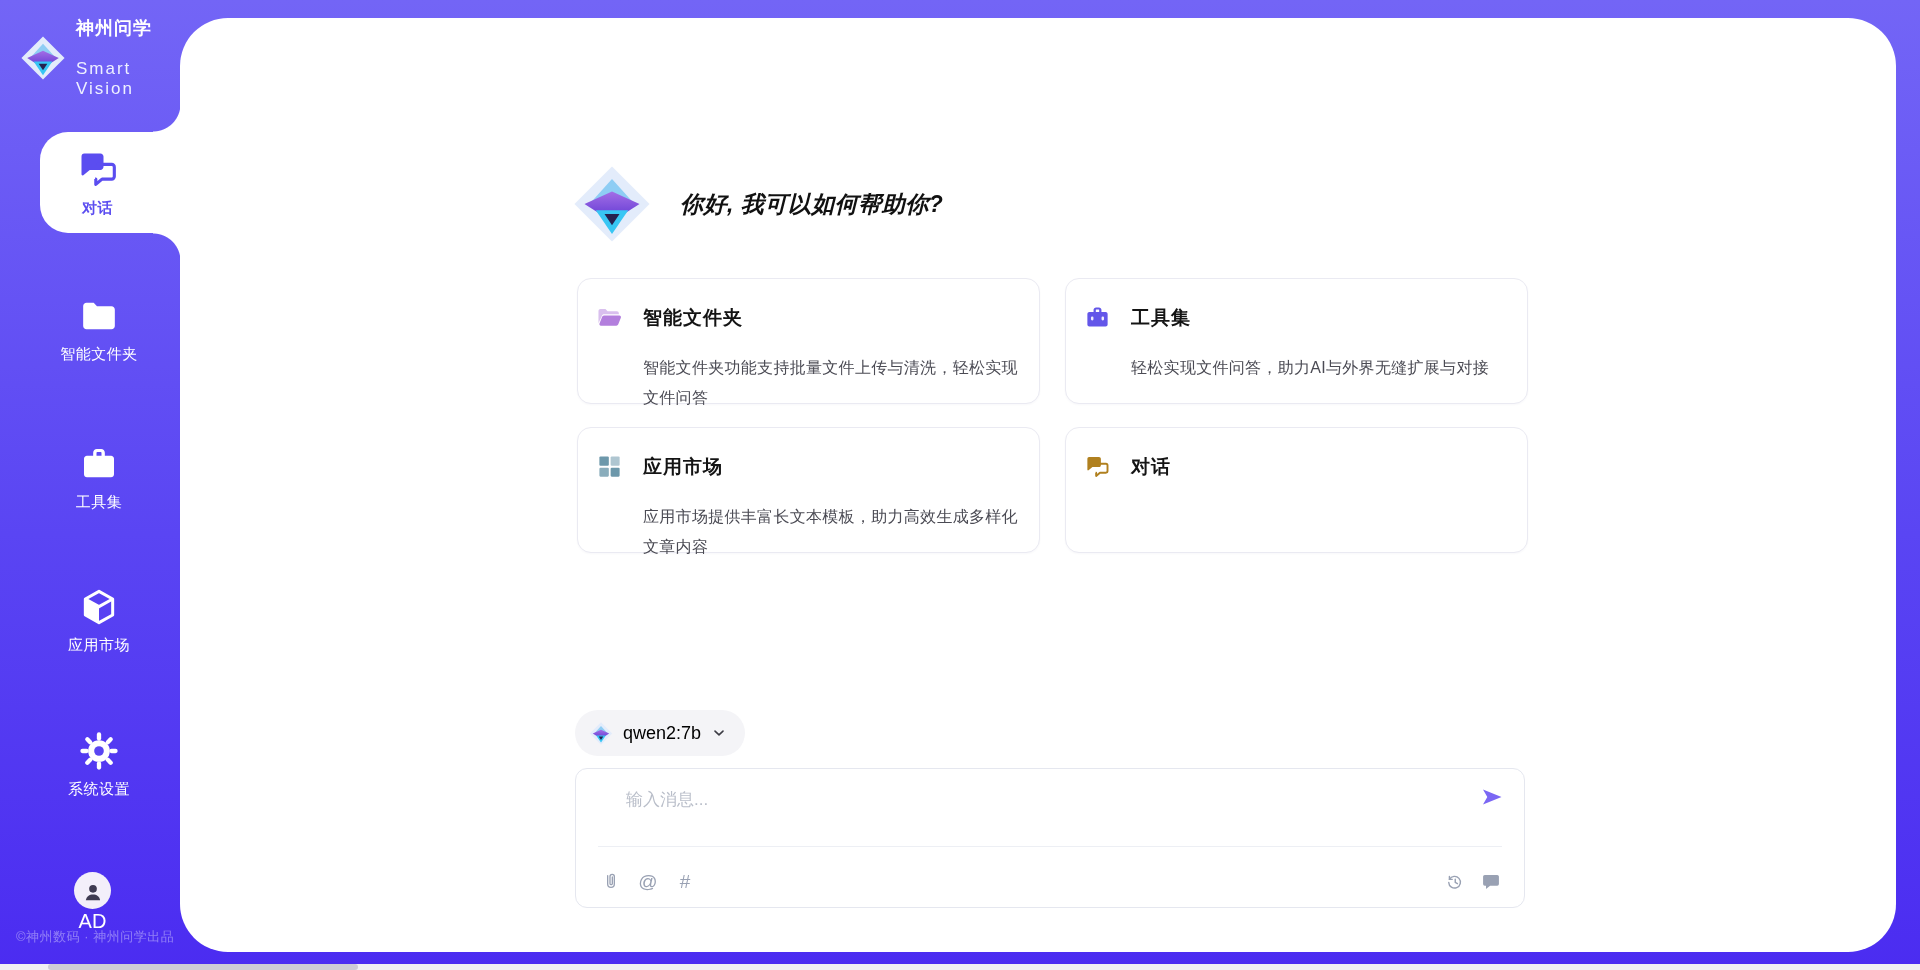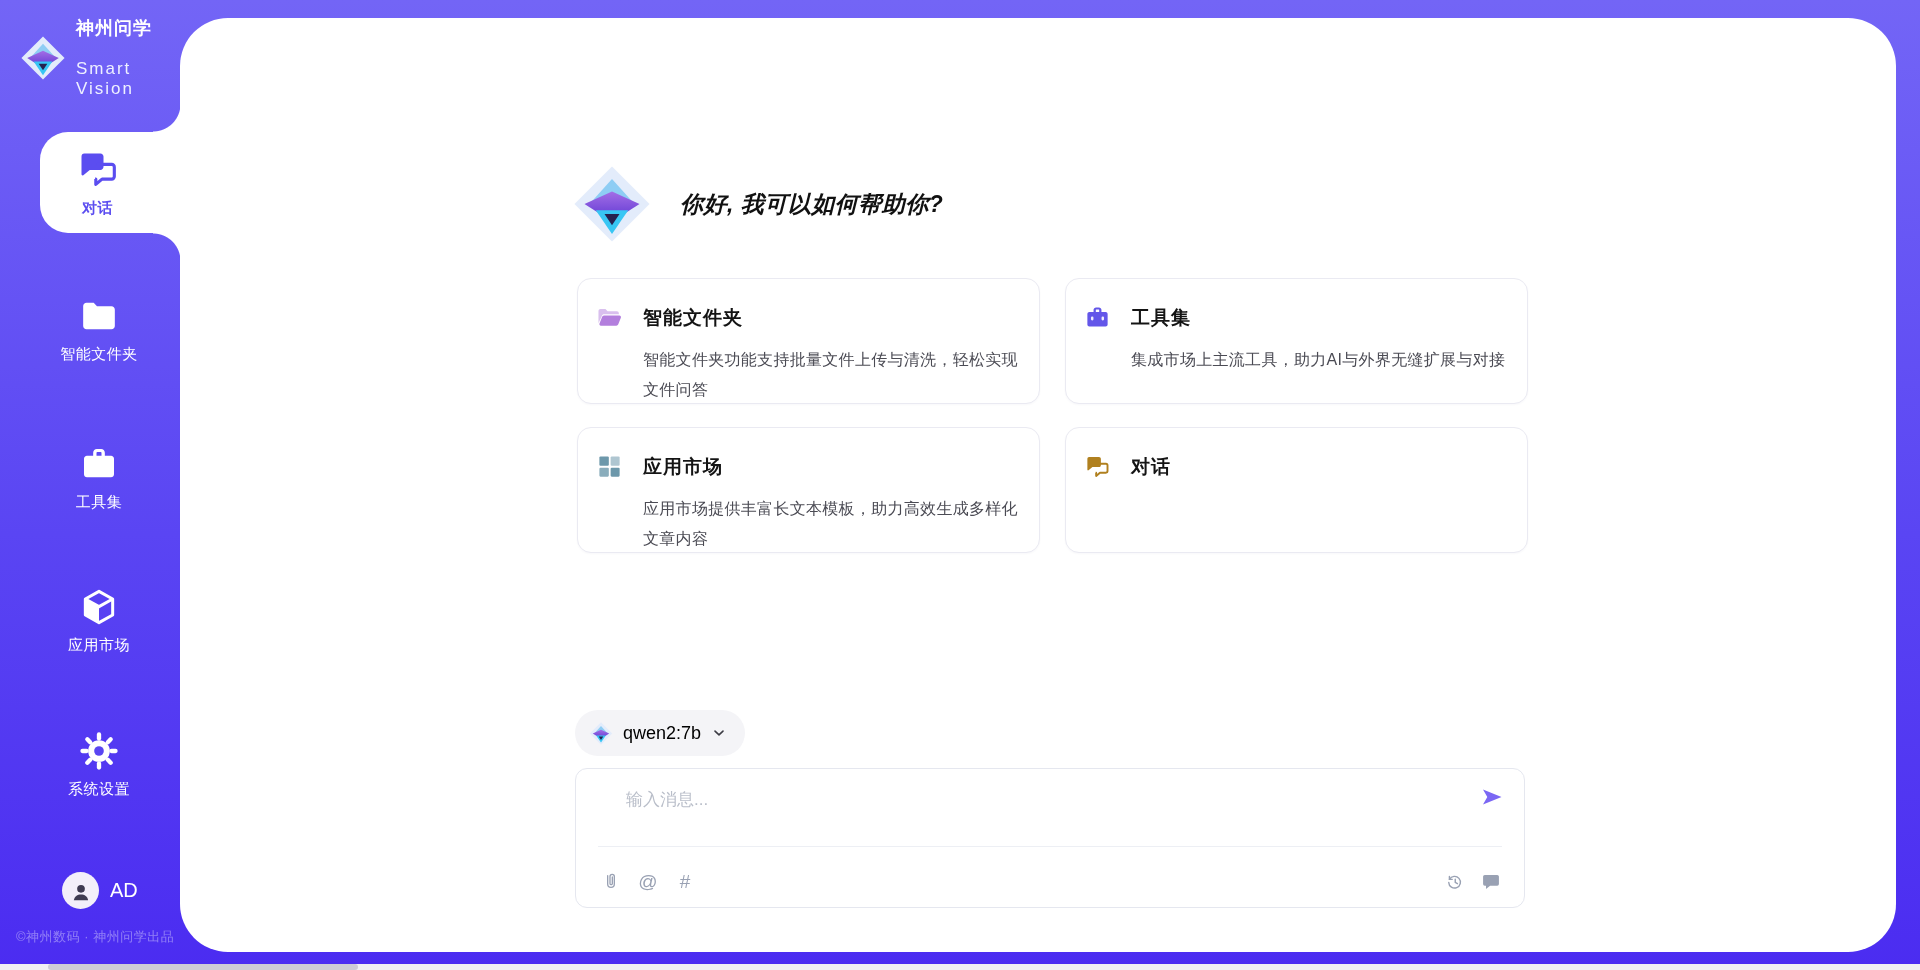--- a/index.html
+++ b/index.html
@@ -24,21 +24,21 @@
 
   .nav-tab { position:absolute; left:40px; width:141px; top:132px; height:101px;
              background:#fff; border-radius:28px 0 0 28px; display:flex; flex-direction:column;
              align-items:center; justify-content:center; gap:8px; padding-right:26px; cursor:pointer; }
   .nav-tab .nav-icon { width:44px; height:44px; color:#5b4df0; }
   .nav-tab .nav-label { color:#5b4df0; font-size:15px; font-weight:600; letter-spacing:.5px; }
   .fillet { position:absolute; right:0; width:28px; height:28px; pointer-events:none; }
   .f-top    { top:-28px;    background:radial-gradient(circle 28px at 0 0,    rgba(0,0,0,0) 27px, #fff 28px); }
   .f-bottom { bottom:-28px; background:radial-gradient(circle 28px at 0 100%, rgba(0,0,0,0) 27px, #fff 28px); }
 
-  .user-row { position:absolute; left:62px; top:872px; display:flex; align-items:center; gap:11px; cursor:pointer; }
+  .user-row { position:absolute; left:74px; top:872px; display:flex; align-items:center; gap:1px; cursor:pointer;flex-direction:column; }
   .avatar { width:37px; height:37px; border-radius:50%; background:#f3effa; display:flex;
             align-items:center; justify-content:center; overflow:hidden; }
   .avatar svg { width:22px; height:22px; color:#3f3b52; margin-top:3px; }
   .user-name { color:#fff; font-size:20px; font-weight:500; }
 
   .footer-credit { position:absolute; left:16px; top:928px; color:rgba(255,255,255,.38);
                    font-size:13px; letter-spacing:.5px; white-space:nowrap; }
 
   
   .panel { position:absolute; left:180px; top:18px; right:24px; bottom:18px;
@@ -48,21 +48,21 @@
   .hero-logo { width:80px; height:92px; }
   .hero h1 { font-size:23px; font-weight:700; color:#111; letter-spacing:.5px; }
 
   .cards { position:absolute; left:577px; top:278px; display:grid;
            grid-template-columns:463px 463px; column-gap:25px; row-gap:23px; }
   .card { height:126px; background:#fff; border:1px solid #eaeaf2; border-radius:14px;
           padding:25px 26px 0 18px; cursor:pointer; box-shadow:0 1px 2px rgba(40,40,80,.03); }
   .card-head { display:flex; align-items:center; gap:20px; }
   .card-head svg { width:27px; height:27px; flex:0 0 27px; }
   .card-title { font-size:19px; font-weight:700; color:#141414; letter-spacing:1px; }
-  .card-desc { margin:14px 0 0 47px; width:376px; font-size:16px; color:#4b4b54;
+  .card-desc { margin:22px 0 0 47px; width:376px; font-size:16px; color:#4b4b54;
                line-height:30px; letter-spacing:.3px; }
 
   .model-pill { position:absolute; left:575px; top:710px; height:46px; border-radius:23px;
                 background:#f4f4f7; display:inline-flex; align-items:center; gap:10px;
                 padding:0 18px 0 14px; cursor:pointer; }
   .pill-logo { width:24px; height:27px; }
   .model-label { font-size:18px; color:#000000; }
   .model-pill .chev { width:16px; height:16px; color:#3c3c44; }
 
   .composer { position:absolute; left:575px; top:768px; width:950px; height:140px;
@@ -257,21 +257,21 @@
       <p class="card-desc">智能文件夹功能支持批量文件上传与清洗，轻松实现文件问答</p>
     </div>
 
     <div class="card">
       <div class="card-head">
         <svg style="color: rgb(99, 86, 233);">
             <use href="#i-toolbox"></use>
           </svg>
         <div class="card-title">工具集</div>
       </div>
-      <p class="card-desc">集成市场上主流工具，助力AI与外界无缝扩展与对接</p>
+      <p class="card-desc">轻松实现文件问答，助力AI与外界无缝扩展与对接</p>
     </div>
 
     <div class="card">
       <div class="card-head">
         <svg style="color: rgb(109, 152, 171);">
             <use href="#i-grid"></use>
           </svg>
         <div class="card-title">应用市场</div>
       </div>
       <p class="card-desc">应用市场提供丰富长文本模板，助力高效生成多样化文章内容</p>

